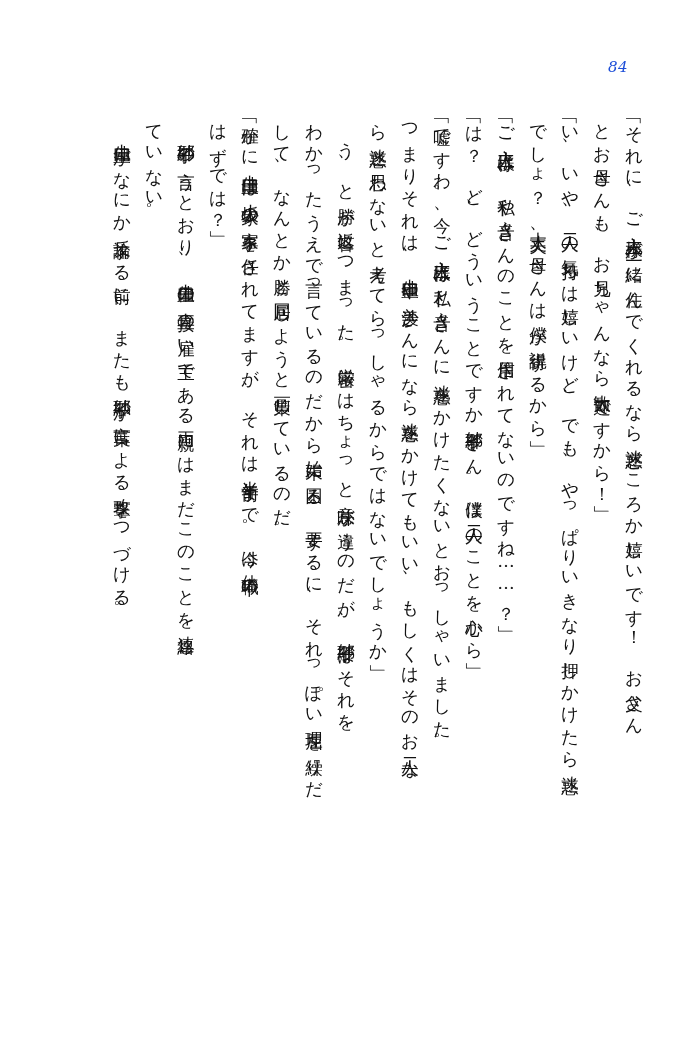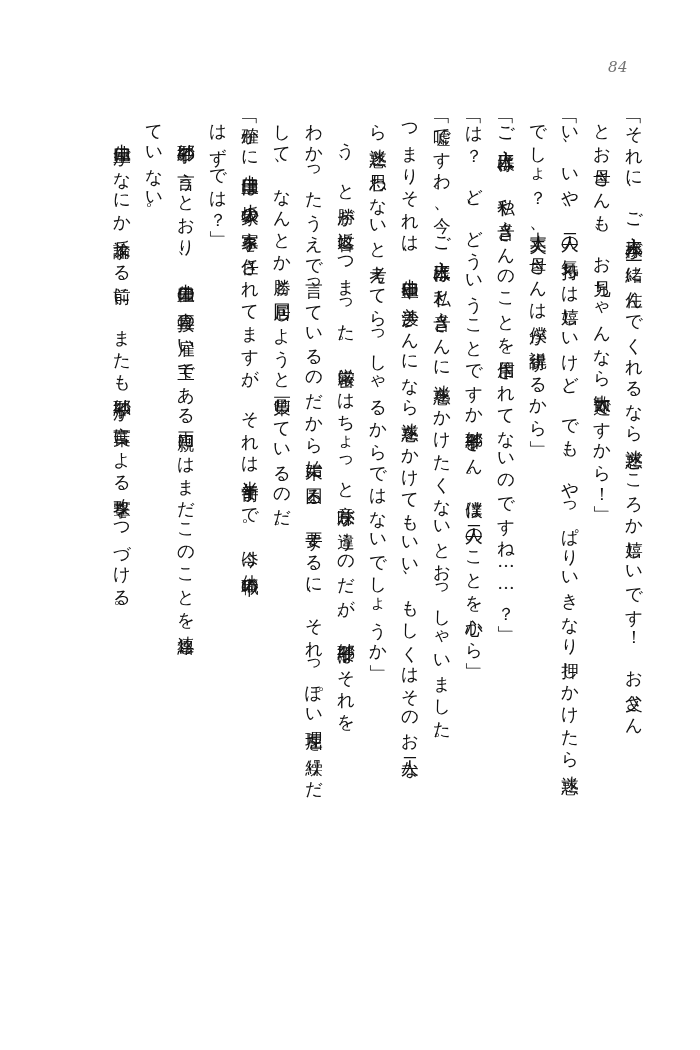--- a/index.html
+++ b/index.html
@@ -26,21 +26,21 @@
   }
 
   .page-number {
     position: absolute;
     right: 72px;
     top: 58px;
     font-size: 15px;
     font-style: italic;
     font-family: "DejaVu Serif", "Liberation Serif", serif;
     letter-spacing: 0.5px;
-    color: #737373;
+    color: #1d4ed8;
   }
 
   .text-block {
     position: absolute;
     top: 112px;
     left: 58px;
     width: 584px;
     height: 870px;
     display: flex;
     flex-direction: row-reverse;

